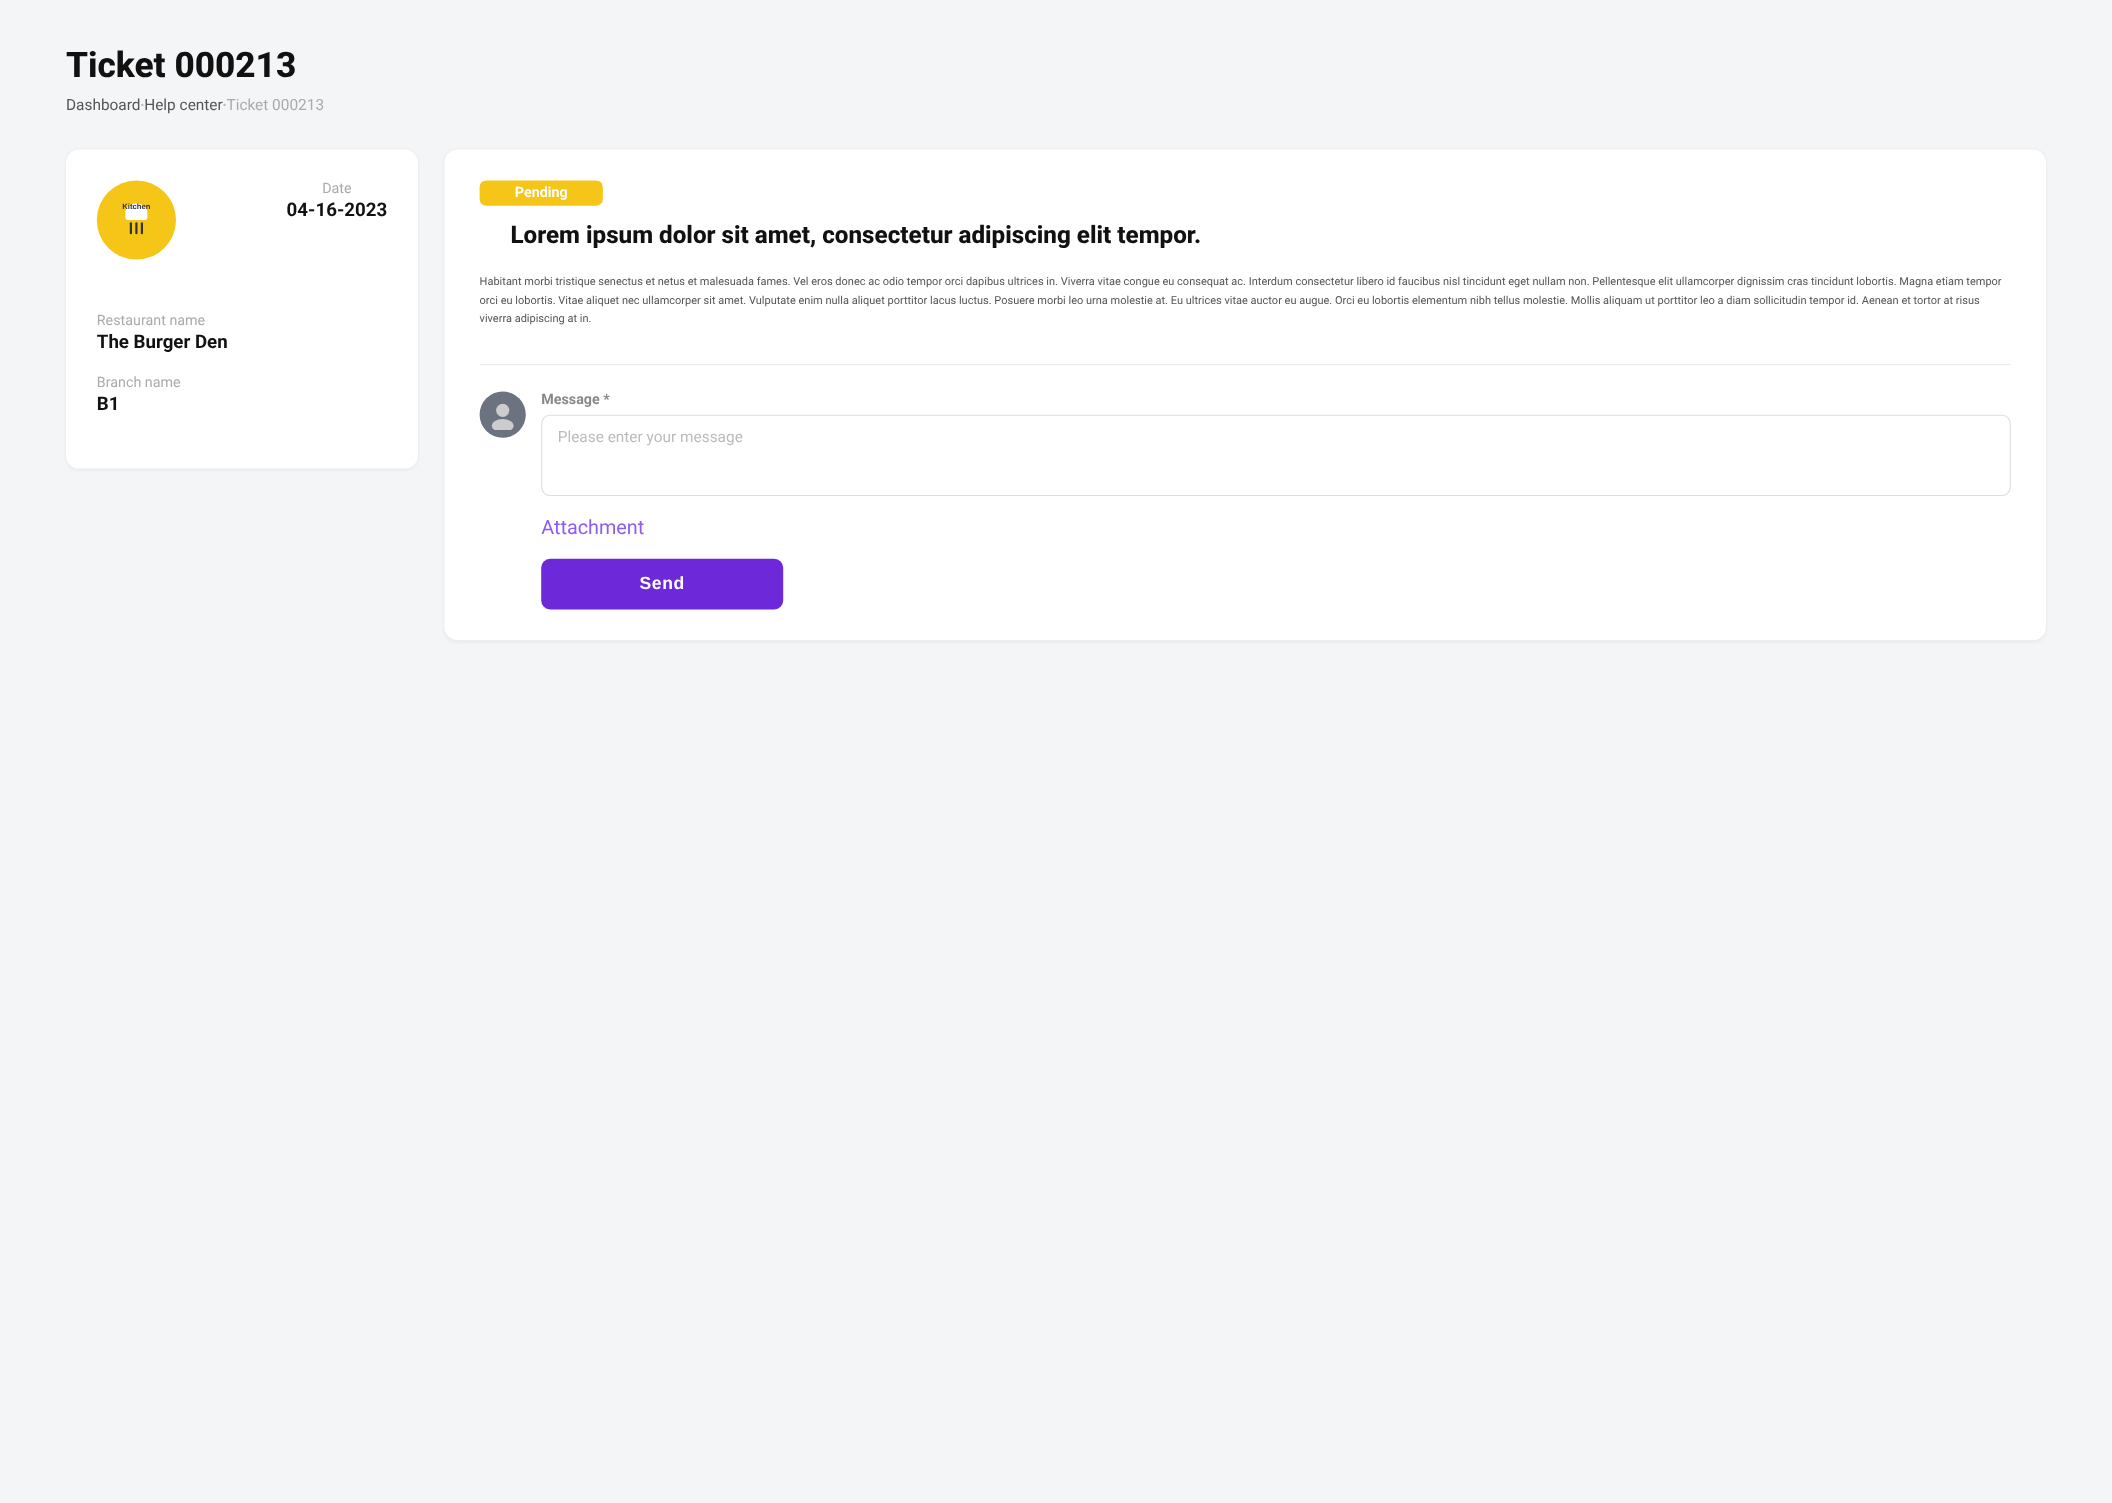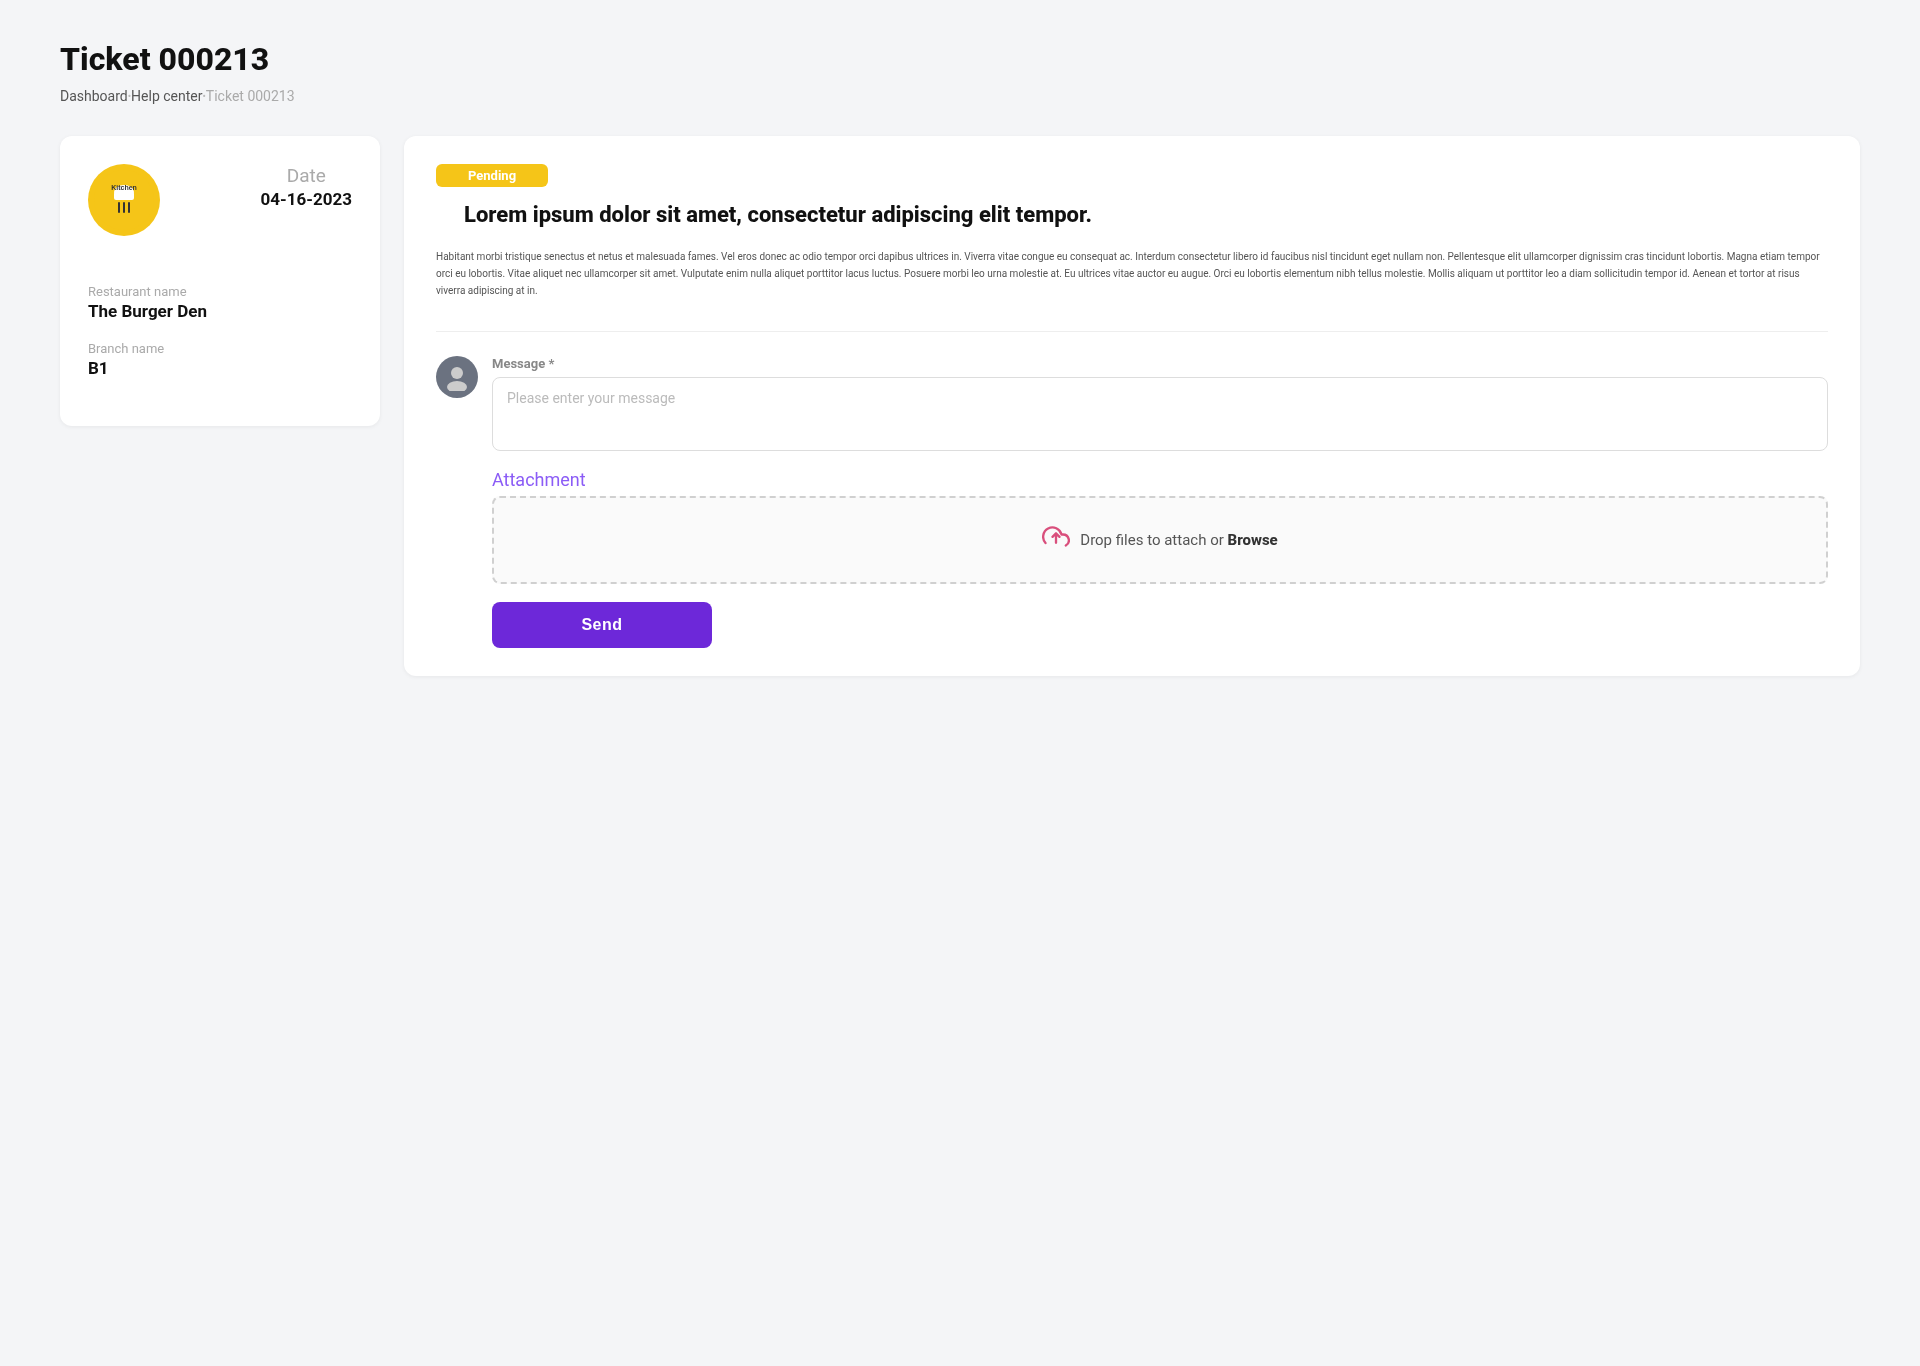--- a/index.html
+++ b/index.html
@@ -76,21 +76,21 @@
     }
     .info-value {
       font-size: 17px;
       font-weight: 700;
       color: #111;
     }
     .date-block {
       text-align: center;
     }
     .date-label {
-      font-size: 19px;
+      font-size: 13px;
       color: #aaa;
       margin-bottom: 2px;
     }
     .date-value {
       font-size: 17px;
       font-weight: 700;
       color: #111;
     }
     
     .right-card {
@@ -289,30 +289,19 @@
           <ellipse cx="14" cy="24" rx="10" ry="6" fill="#ccc"></ellipse>
         </svg>
       </div>
 
       <div class="reply-form">
         <div class="field-label">Message *</div>
         <textarea class="message-input" rows="3" placeholder="Please enter your message" style=""></textarea>
 
         <div class="attachment-label">Attachment</div>
 
-        <div class="drop-zone">
-          <span class="upload-icon">
-            <svg width="28" height="28" viewBox="0 0 24 24" fill="none" xmlns="http://www.w3.org/2000/svg">
-              <path d="M12 16V8M12 8l-3 3M12 8l3 3" stroke="#d94f7c" stroke-width="2" stroke-linecap="round" stroke-linejoin="round"></path>
-              <path d="M20.39 18.39A5 5 0 0018 9h-1.26A8 8 0 103 16.3" stroke="#d94f7c" stroke-width="2" stroke-linecap="round" stroke-linejoin="round"></path>
-            </svg>
-          </span>
-          <span class="drop-zone-text">
-            <span>Drop files to attach or </span><strong>Browse</strong>
-          </span>
-        </div>
 
         <button class="send-btn">Send</button>
       </div>
     </div>
   </div>
 
 </div>
 
 </body></html>

